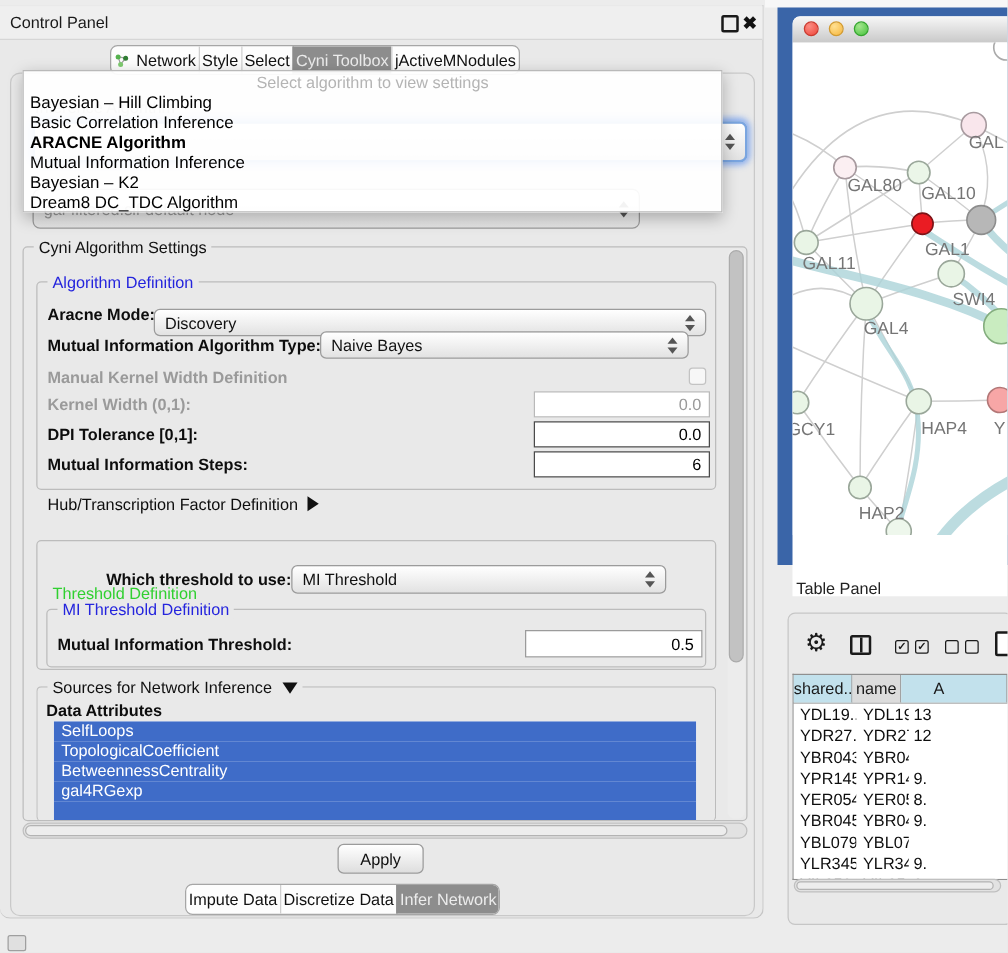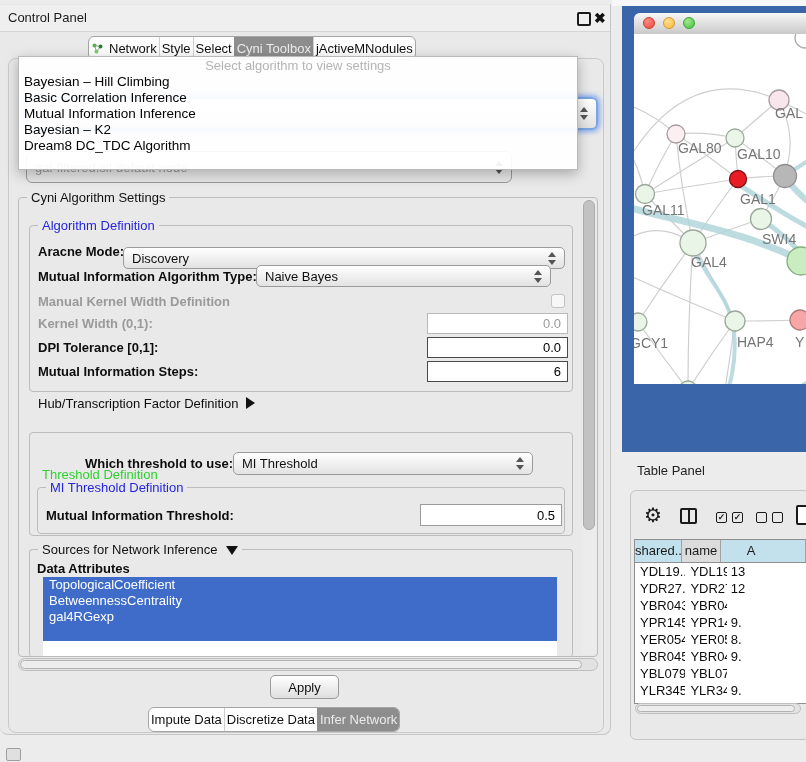--- a/index.html
+++ b/index.html
@@ -70,21 +70,21 @@
   
   #attr-list{left:43px;top:577px;width:514px;height:79px;background:#fff;overflow:hidden;z-index:1;}
   #attr-list .aitem{height:16px;line-height:16px;padding-left:6px;font-size:13px;color:#fff;background:#3f6cc8;white-space:nowrap;}
   
   .apply-btn{left:270px;top:675px;width:67px;height:22px;border:1px solid #9b9b9b;border-radius:5px;
       background:linear-gradient(#ffffff,#dedede);font-size:13px;color:#111;
       display:flex;align-items:center;justify-content:center;}
   
   .top-white{left:612px;top:0;width:194px;height:6px;background:#f7f7f7;}
   .net-frame{left:622px;top:6px;width:184px;height:446px;background:#3a65a8;}
-  .mac-win{left:634px;top:13px;width:172px;height:371px;background:#fff;border-radius:6px 0 0 0;overflow:hidden;}
+  .mac-win{left:634px;top:13px;width:172px;height:464px;background:#fff;border-radius:6px 0 0 0;overflow:hidden;}
   .mac-titlebar{left:0;top:0;width:172px;height:21px;background:linear-gradient(#f7f7f7,#c9c9c9);
       border-bottom:1px solid #949494;border-radius:6px 0 0 0;}
   .light{width:12px;height:12px;border-radius:50%;top:4px;box-sizing:border-box;}
   .light.red{left:9px;background:radial-gradient(circle at 35% 30%,#fb8d84,#ef4639);border:1px solid #ca3b30;}
   .light.yellow{left:29px;background:radial-gradient(circle at 35% 30%,#ffe092,#f6b63c);border:1px solid #d29b31;}
   .light.green{left:49px;background:radial-gradient(circle at 35% 30%,#a5e68f,#46c33c);border:1px solid #35a52f;}
   .net-canvas{left:0;top:21px;width:172px;height:394px;background:#fff;}
   
   .tp-title{left:637px;top:463px;font-size:13px;color:#222;}
   .tpanel{left:630px;top:490px;width:180px;height:250px;background:#e9e9e9;
@@ -162,20 +162,21 @@
       <div class="tab">
         <span>jActiveMNodules</span>
       </div>
     </div>
 
   <div class="abs popup">
     <div class="prompt">Select algorithm to view settings</div>
     <div id="algo-items">
         <div class="item">Bayesian – Hill Climbing</div>
         <div class="item">Basic Correlation Inference</div>
+        <div class="item bold">ARACNE Algorithm</div>
         <div class="item">Mutual Information Inference</div>
         <div class="item">Bayesian – K2</div>
         <div class="item">Dream8 DC_TDC Algorithm</div>
       </div>
   </div>
 
   <div class="abs grp" style="left:18px;top:197px;width:580px;height:460px;">
     <span class="grp-title">Cyni Algorithm Settings</span>
   </div>
 
@@ -239,20 +240,21 @@
   <div class="abs lbl row-line" style="left:46px;top:504px;height:22px;">Mutual Information Threshold:</div>
   <div class="abs field" style="left:420px;top:504px;width:142px;height:22px;border-color:#9b9b9b;">0.5</div>
 
   <div class="abs grp" style="left:29px;top:549px;width:544px;height:108px;border-bottom:none;">
     <span class="grp-title">
       <span>Sources for Network Inference</span><span class="tri-down"></span>
     </span>
   </div>
   <div class="abs lbl" style="left:37px;top:561px;">Data Attributes</div>
   <div class="abs" id="attr-list">
+      <div class="aitem" style="background: rgb(63, 108, 200);">SelfLoops</div>
       <div class="aitem" style="background: rgb(63, 108, 200);">TopologicalCoefficient</div>
       <div class="aitem" style="background: rgb(63, 108, 200);">BetweennessCentrality</div>
       <div class="aitem" style="background: rgb(63, 108, 200);">gal4RGexp</div>
       <div class="aitem" style="background: rgb(63, 108, 200);"></div>
     </div>
   <div class="abs vscroll-track" style="left:541px;top:578px;width:12px;height:77px;background:#e6e6e6;">
     <div class="scroll-thumb" style="position:absolute;left:1px;top:1px;width:10px;height:74px;"></div>
   </div>
 
   <div class="abs hscroll-track" style="left:18px;top:658px;width:580px;height:13px;">

